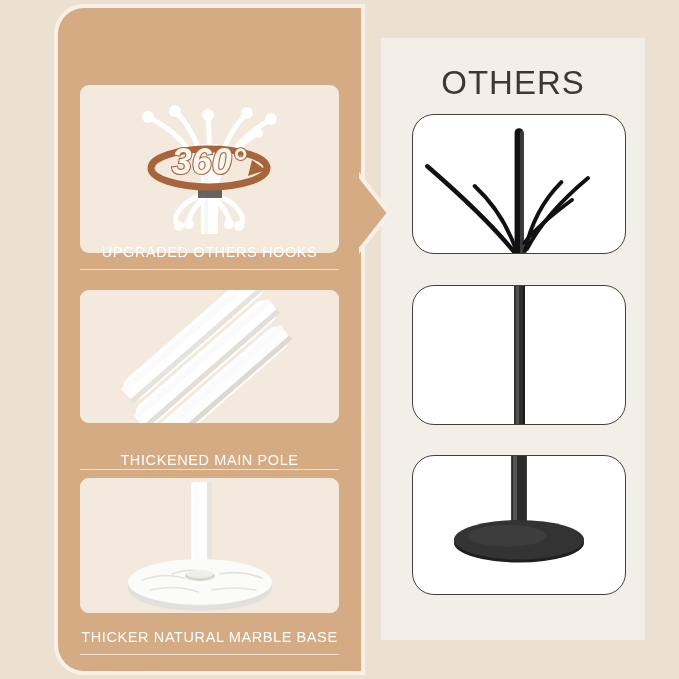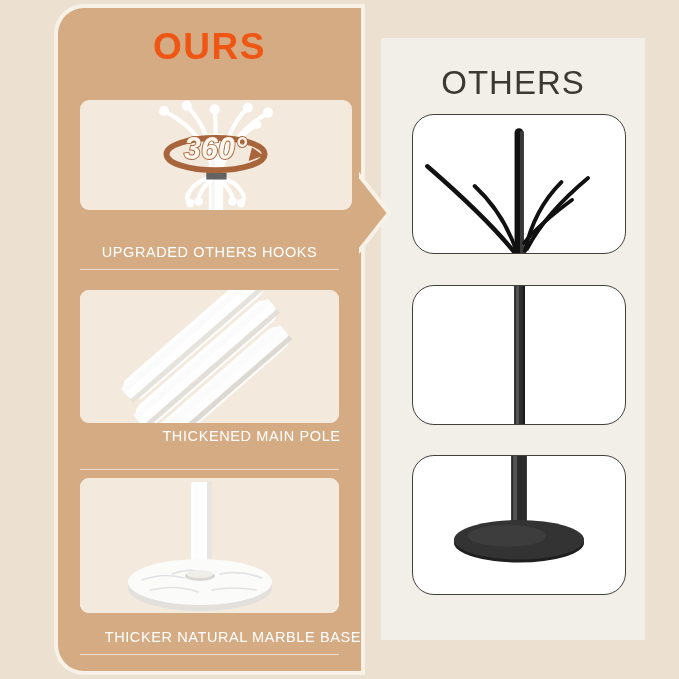--- a/index.html
+++ b/index.html
@@ -56,37 +56,37 @@
   }
 
   .ours-cell {
     position: absolute;
     left: 22px;
     width: 259px;
     background: #f3e9dc;
     border-radius: 9px;
     overflow: hidden;
   }
-  .ours-cell.c1 { top: 92px;  height: 110px; padding-left: 13px; }
+  .ours-cell.c1 { top: 77px;  height: 168px; }
   .ours-cell.c2 { top: 282px; height: 133px; }
   .ours-cell.c3 { top: 470px; height: 135px; }
 
   .ours-label {
     position: absolute;
     left: 0;
     width: 303px;
     text-align: center;
     color: #ffffff;
     font-size: 14.5px;
     letter-spacing: 0.6px;
     white-space: nowrap;
   }
   .ours-label.l1 { top: 236px; }
-  .ours-label.l2 { top: 420px; padding-left: 42px; }
-  .ours-label.l3 { top: 621px; text-align: right; }
+  .ours-label.l2 { top: 444px; }
+  .ours-label.l3 { top: 621px; }
 
   .ours-div {
     position: absolute;
     left: 22px;
     width: 259px;
     height: 1px;
     background: rgba(255,255,255,0.62);
   }
   .ours-div.d1 { top: 261px; }
   .ours-div.d2 { top: 461px; }
@@ -164,21 +164,20 @@
         <rect x="99" y="0" width="16" height="88" fill="#2b2b2b"></rect>
         <rect x="101" y="0" width="4" height="88" fill="#555555"></rect>
         <ellipse cx="107" cy="88" rx="66" ry="20" fill="#1f1f1f"></ellipse>
         <ellipse cx="107" cy="85" rx="66" ry="20" fill="#333333"></ellipse>
         <ellipse cx="95" cy="81" rx="40" ry="11" fill="#414141" opacity="0.7"></ellipse>
       </svg>
     </div>
   </div>
 
   <div class="ours-panel">
-    <div class="ours-title">OURS</div>
 
     <div class="ours-cell c1">
       <svg class="art" viewBox="0 0 259 130" preserveAspectRatio="xMidYMid meet">
         <rect width="259" height="130" fill="#f3e9dc"></rect>
         <g fill="none" stroke="#ffffff" stroke-width="5" stroke-linecap="round">
           <path d="M128 92 Q 120 40 70 14"></path>
           <path d="M128 92 Q 124 36 96 8"></path>
           <path d="M130 92 Q 130 38 128 12"></path>
           <path d="M132 92 Q 140 36 166 10"></path>
           <path d="M132 92 Q 146 40 190 16"></path>

